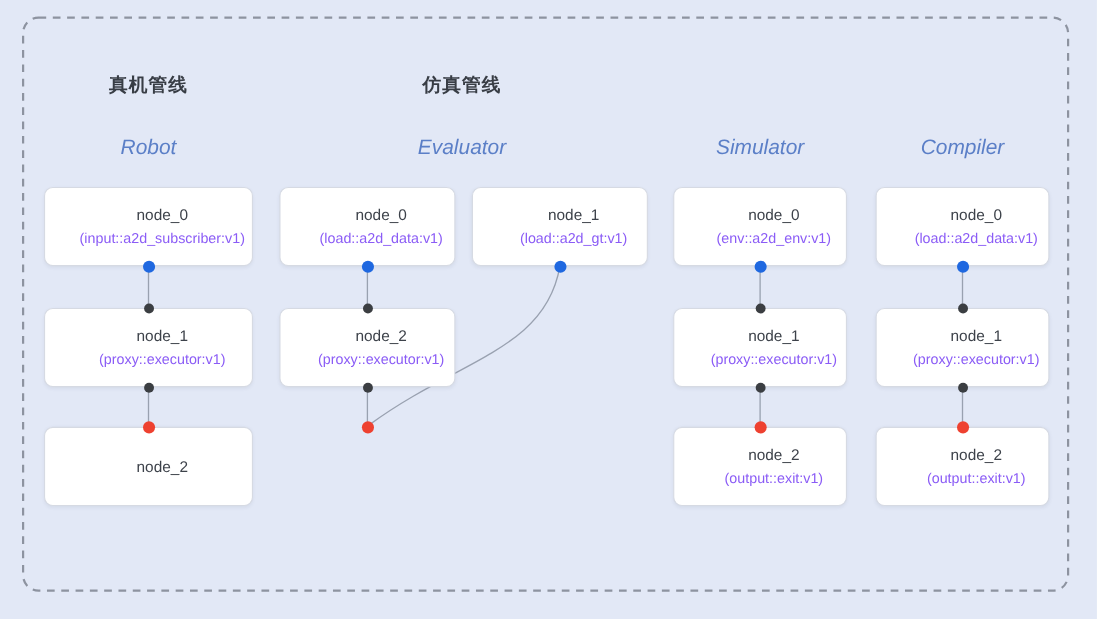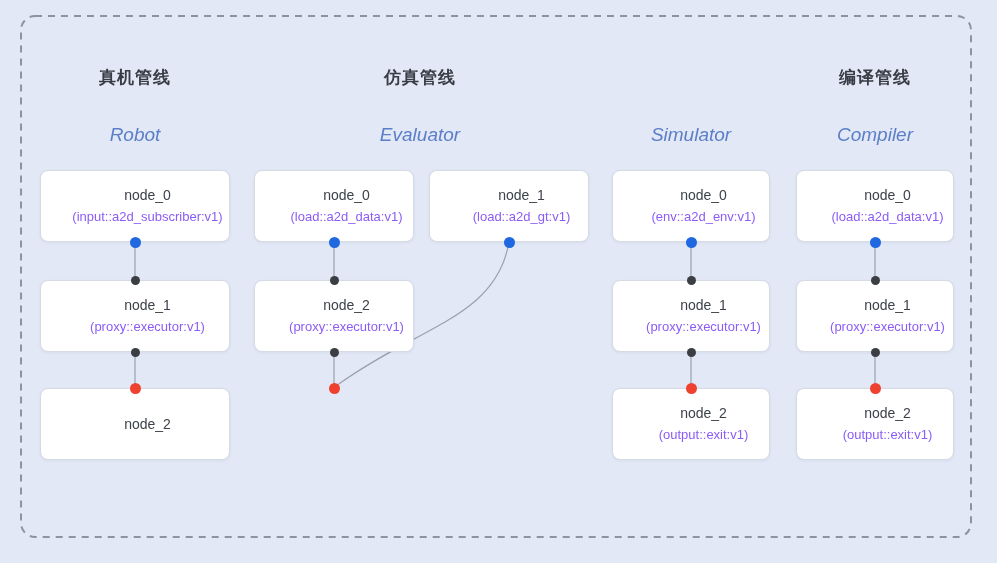--- a/index.html
+++ b/index.html
@@ -82,21 +82,20 @@
 
     <line x1="691" y1="242" x2="691" y2="280" stroke="#99a1b0" stroke-width="1.2"></line>
     <line x1="691" y1="352" x2="691" y2="388" stroke="#99a1b0" stroke-width="1.2"></line>
 
     <line x1="875" y1="242" x2="875" y2="280" stroke="#99a1b0" stroke-width="1.2"></line>
     <line x1="875" y1="352" x2="875" y2="388" stroke="#99a1b0" stroke-width="1.2"></line>
   </svg>
 
   <div class="col-title-zh" style="left:35px">真机管线</div>
   <div class="col-title-zh" style="left:320px">仿真管线</div>
-  <div class="col-title-zh" style="left:775px">编译管线</div>
 
   <div class="col-title-en" style="left:35px">Robot</div>
   <div class="col-title-en" style="left:320px">Evaluator</div>
   <div class="col-title-en" style="left:591px">Simulator</div>
   <div class="col-title-en" style="left:775px">Compiler</div>
 
   <div class="node-box c1 r1">
     <div class="node-title">node_0</div>
     <div class="node-type">(input::a2d_subscriber:v1)</div>
   </div>

